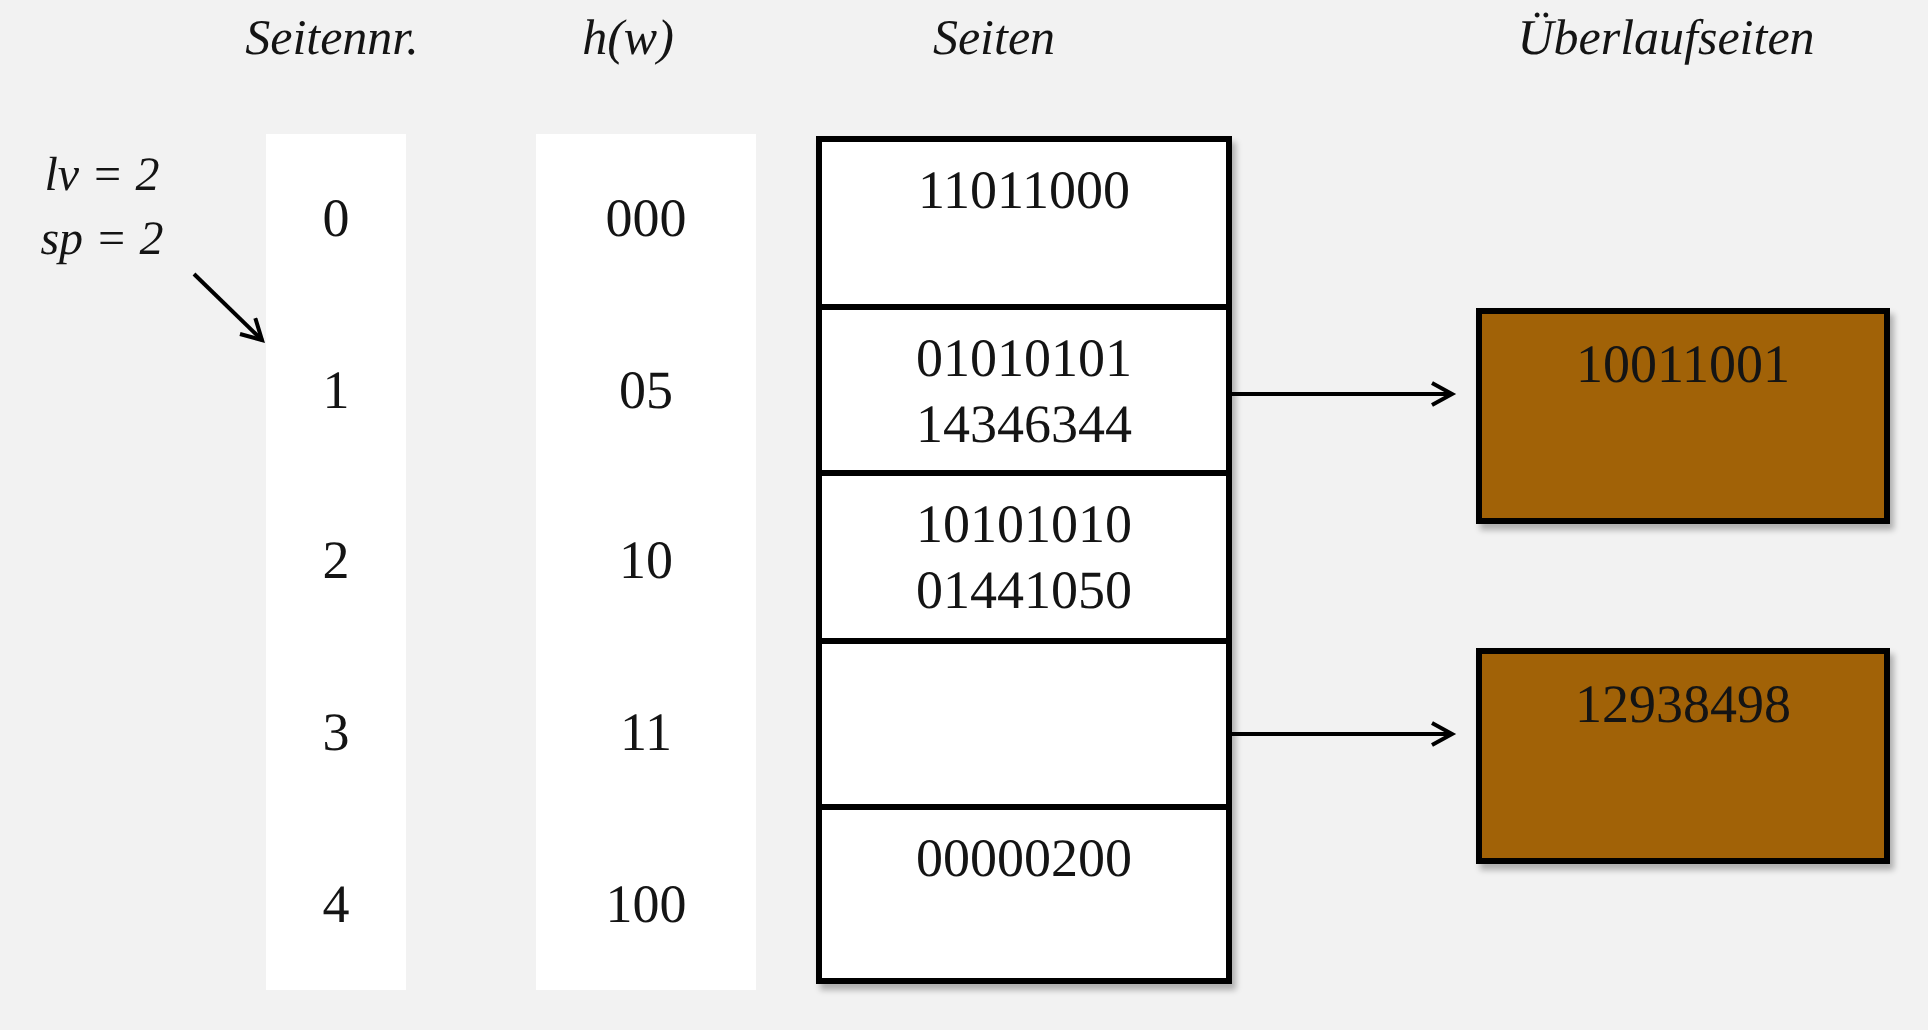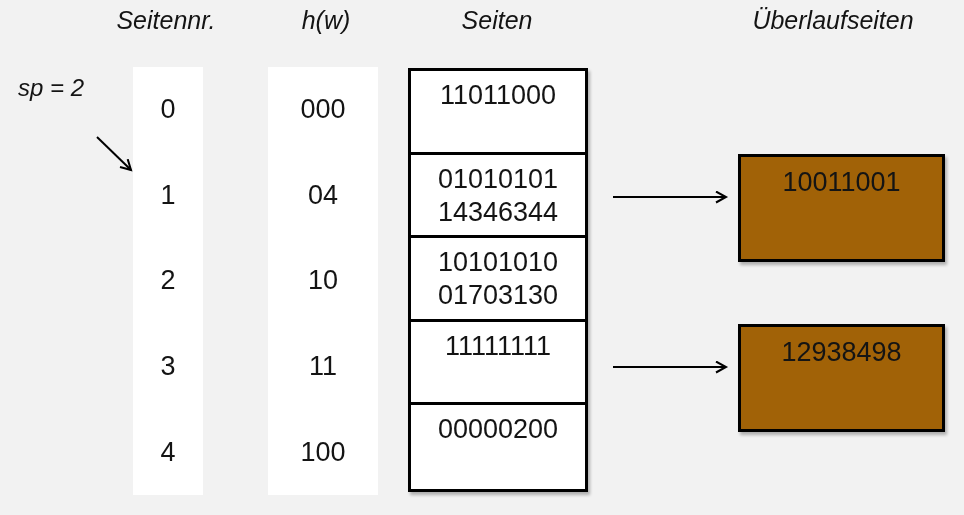--- a/index.html
+++ b/index.html
@@ -4,35 +4,35 @@
 <style>
   html, body {
     margin: 0;
     padding: 0;
   }
   .canvas {
     position: relative;
     width: 964px;
     height: 515px;
     background: #f2f2f2;
-    font-family: Liberation Sans, sans-serif;
+    font-family: Liberation Serif, serif;
     color: #141414;
     overflow: hidden;
   }
   .hdr {
     position: absolute;
     top: 5px;
     transform: translateX(-50%);
     font-size: 25px;
     font-style: italic;
     white-space: nowrap;
     line-height: 30px;
   }
   .hdr-seitennr { left: 166px; }
-  .hdr-hw       { left: 326px; }
+  .hdr-hw       { left: 314px; }
   .hdr-seiten   { left: 497px; }
   .hdr-ueber    { left: 833px; }
 
   .note {
     position: absolute;
     left: 5px;
     top: 72px;
     width: 92px;
     text-align: center;
     font-size: 24px;
@@ -56,21 +56,21 @@
     display: flex;
     align-items: center;
     justify-content: center;
     font-size: 27px;
   }
 
   .pages {
     position: absolute;
     left: 408px;
     top: 68px;
-    width: 180px;
+    width: 208px;
     height: 424px;
     box-sizing: border-box;
     background: #ffffff;
     border: 3px solid #000000;
     box-shadow: 2px 3px 3px rgba(0,0,0,0.28);
     display: grid;
     grid-template-rows: repeat(5, 1fr);
   }
   .prow {
     box-sizing: border-box;
@@ -112,54 +112,54 @@
 <body>
 
 <div class="canvas">
 
   <div class="hdr hdr-seitennr">Seitennr.</div>
   <div class="hdr hdr-hw">h(w)</div>
   <div class="hdr hdr-seiten">Seiten</div>
   <div class="hdr hdr-ueber">Überlaufseiten</div>
 
   <div class="note">
+    <div>lv = 2</div>
     <div>sp = 2</div>
   </div>
 
   <div class="strip strip-nr">
     <div class="cell">0</div>
     <div class="cell">1</div>
     <div class="cell">2</div>
     <div class="cell">3</div>
     <div class="cell">4</div>
   </div>
 
   <div class="strip strip-hw">
     <div class="cell">000</div>
-    <div class="cell">04</div>
+    <div class="cell">05</div>
     <div class="cell">10</div>
     <div class="cell">11</div>
     <div class="cell">100</div>
   </div>
 
   <div class="pages">
     <div class="prow">
       <span>11011000</span>
       <span></span>
     </div>
     <div class="prow">
       <span>01010101</span>
       <span>14346344</span>
     </div>
     <div class="prow">
       <span>10101010</span>
-      <span>01703130</span>
+      <span>01441050</span>
     </div>
     <div class="prow">
-      <span>11111111</span>
     </div>
     <div class="prow">
       <span>00000200</span>
       <span></span>
     </div>
   </div>
 
   <div class="obox obox-1">
     <span>10011001</span>
   </div>

